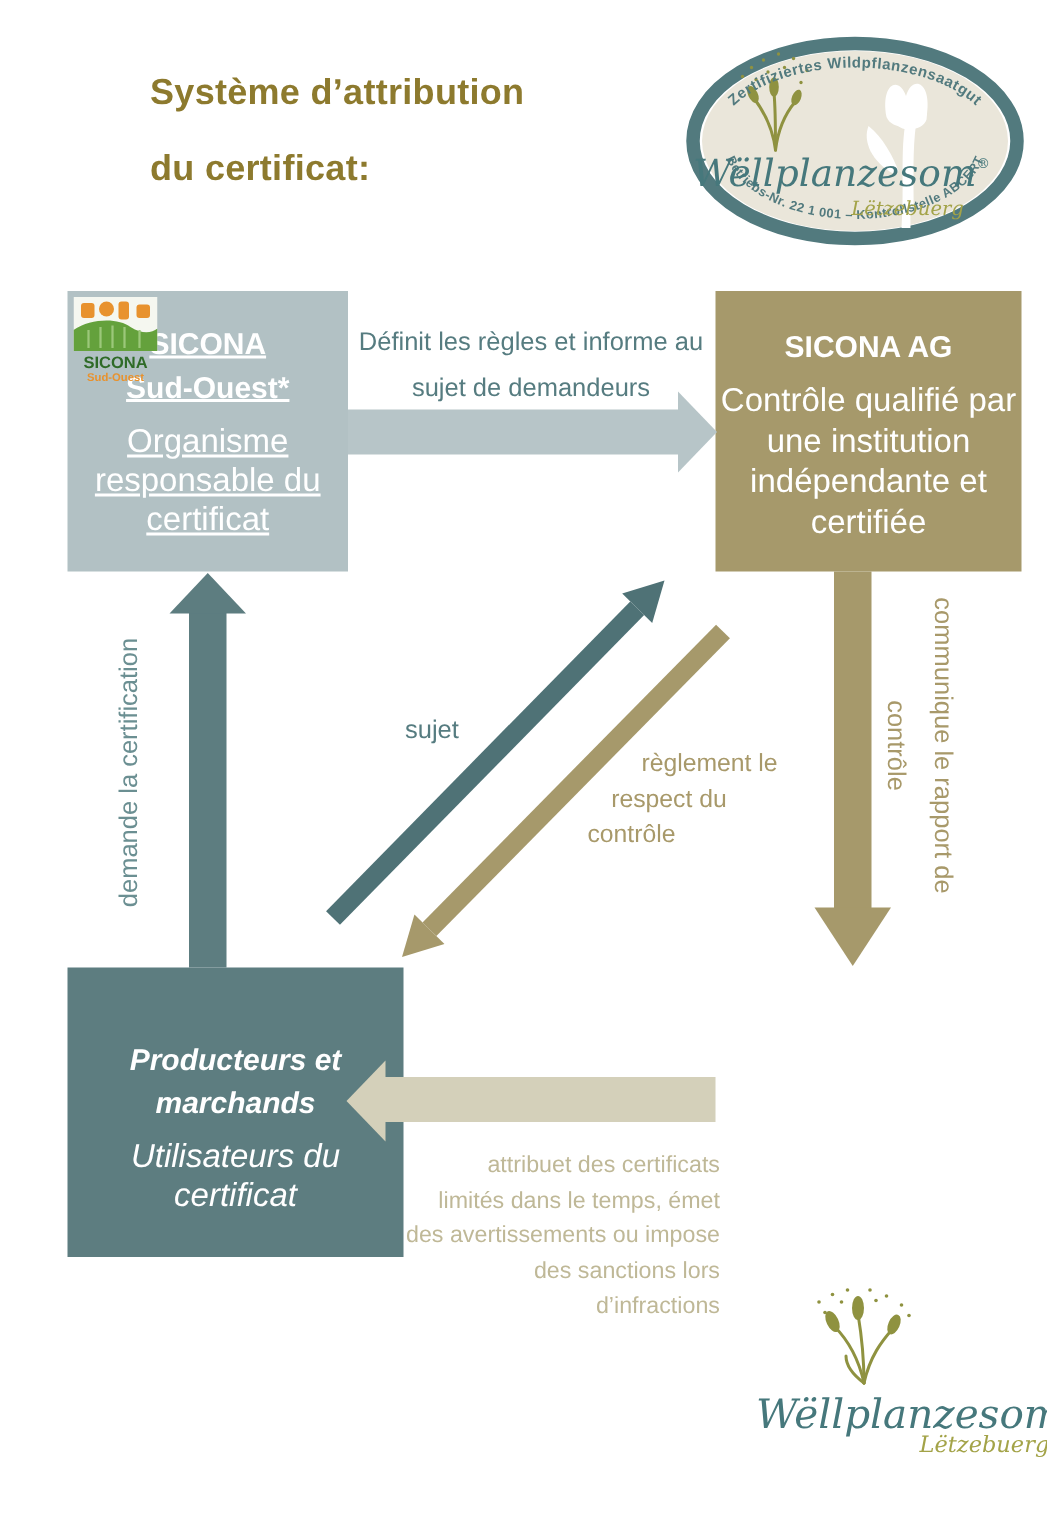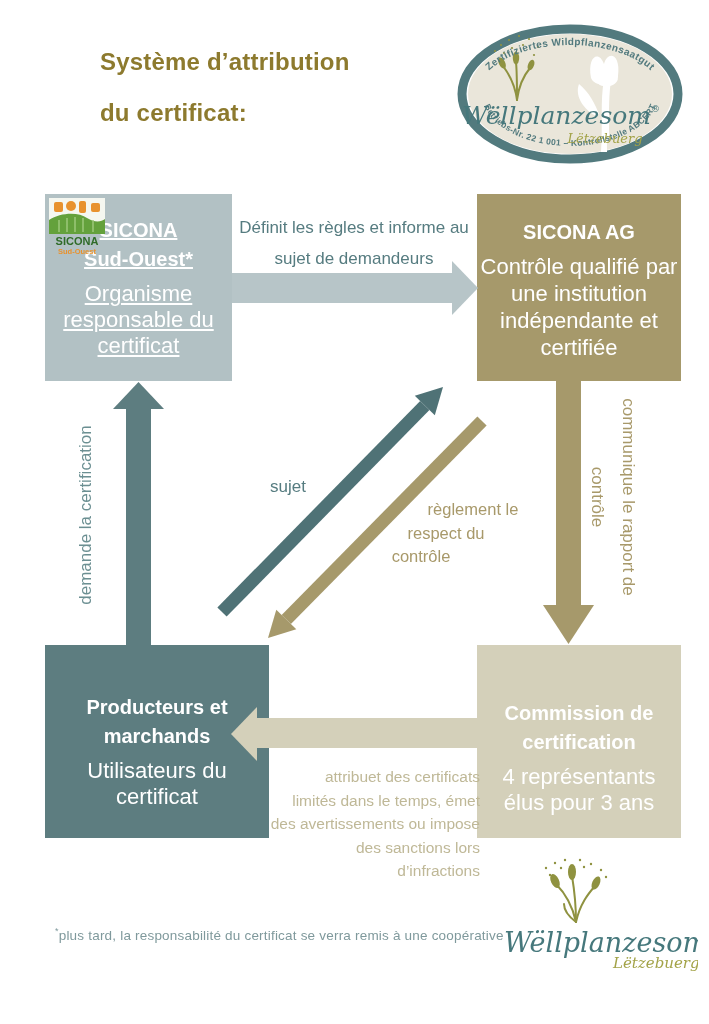--- a/index.html
+++ b/index.html
@@ -10,21 +10,21 @@
   
   .title{
     position:absolute; left:100px; top:36px;
     font-size:24px; font-weight:bold; line-height:51px;
     color:var(--olive-title); letter-spacing:.2px;
   }
   
   .box{position:absolute; box-sizing:border-box; color:#fff; text-align:center;}
   .box-sicona{left:45px; top:194px; width:187px; height:187px; background:var(--box-blue); padding-top:22px;text-decoration:underline;}
   .box-abcert{left:477px; top:194px; width:204px; height:187px; background:var(--box-tan); padding-top:24px;}
-  .box-producteurs{left:45px; top:645px; width:224px; height:193px; background:var(--box-teal); padding-top:48px;}
+  .box-producteurs{left:45px; top:645px; width:224px; height:193px; background:var(--box-teal); padding-top:48px;font-style:italic;}
   .box-commission{left:477px; top:645px; width:204px; height:193px; background:var(--box-beige); padding-top:54px;}
   .box-title{font-weight:bold; font-size:20px; line-height:29px;}
   .box-sub{font-size:22px; line-height:26px; margin-top:7px;}
   .box-abcert .box-sub{line-height:27px; margin-top:6px;}
   .sicona-logo{position:absolute; left:4px; top:4px;}
   
   .arrows{position:absolute; left:0; top:0;}
   .a-blue rect,.a-blue polygon{fill:var(--arrow-blue);}
   .a-beige rect,.a-beige polygon{fill:var(--box-beige);}
   .a-teal rect,.a-teal polygon{fill:var(--box-teal);}
@@ -144,24 +144,20 @@
   <div class="box box-abcert">
     <div class="box-title">SICONA AG</div>
     <div class="box-sub">Contrôle qualifié par<br>une institution<br>indépendante et<br>certifiée</div>
   </div>
 
   <div class="box box-producteurs">
     <div class="box-title">Producteurs et<br>marchands</div>
     <div class="box-sub">Utilisateurs du<br>certificat</div>
   </div>
 
-  <div class="box box-commission">
-    <div class="box-title">Commission de<br>certification</div>
-    <div class="box-sub">4 représentants<br>élus pour 3 ans</div>
-  </div>
 
   <svg class="arrows" width="709" height="1024" viewBox="0 0 709 1024">
     <g class="a-blue">
       <rect x="232" y="273" width="221" height="30"></rect>
       <polygon points="452,261 452,315 478,288"></polygon>
     </g>
     <g class="a-beige">
       <rect x="256" y="718" width="221" height="30"></rect>
       <polygon points="257,707 257,761 231,734"></polygon>
     </g>
@@ -185,21 +181,20 @@
 
   <div class="lbl lbl-define">Définit les règles et informe au<br>sujet de demandeurs</div>
   <div class="lbl lbl-paie">sujet</div>
   <div class="ctl ctl1">règlement le</div>
   <div class="ctl ctl2">respect du</div>
   <div class="ctl ctl3">contrôle</div>
   <div class="lbl lbl-demande">demande la certification</div>
   <div class="lbl lbl-rapport">communique le rapport de<br>contrôle</div>
   <div class="lbl lbl-attribue">attribuet des certificats<br>limités dans le temps, émet<br>des avertissements ou impose<br>des sanctions lors<br>d’infractions</div>
 
-  <div class="footnote"><sup>*</sup><span>plus tard, la responsabilité du certificat se verra remis à une coopérative</span></div>
 
   <svg class="logo-bottom" width="200" height="120" viewBox="0 0 200 120">
     <g class="plant">
       <path d="M78 64 C74 46 66 34 58 26"></path>
       <path d="M78 64 C78 44 76 30 74 18"></path>
       <path d="M78 64 C82 46 90 36 97 28"></path>
       <path d="M78 64 C70 58 66 52 66 46"></path>
       <ellipse cx="57" cy="23" rx="4" ry="7.5" transform="rotate(-25 57 23)"></ellipse>
       <ellipse cx="74" cy="14" rx="4" ry="8"></ellipse>
       <ellipse cx="98" cy="25" rx="3.8" ry="7" transform="rotate(24 98 25)"></ellipse>

